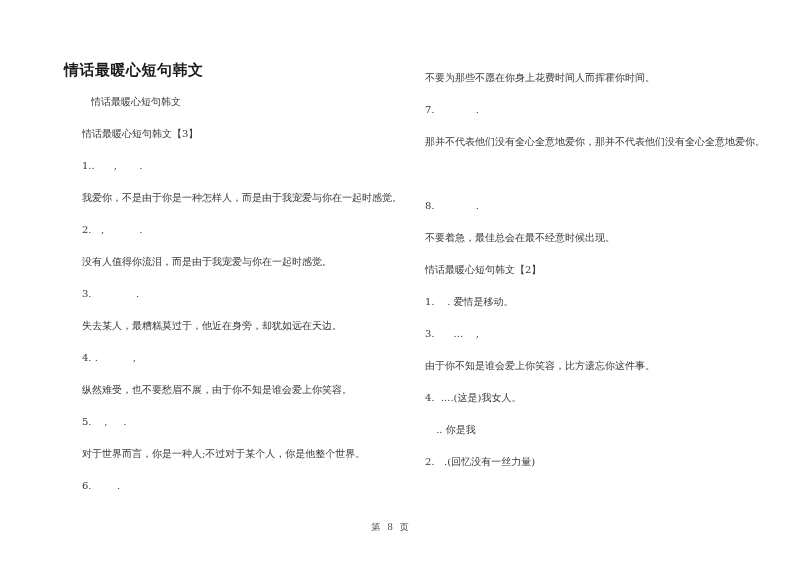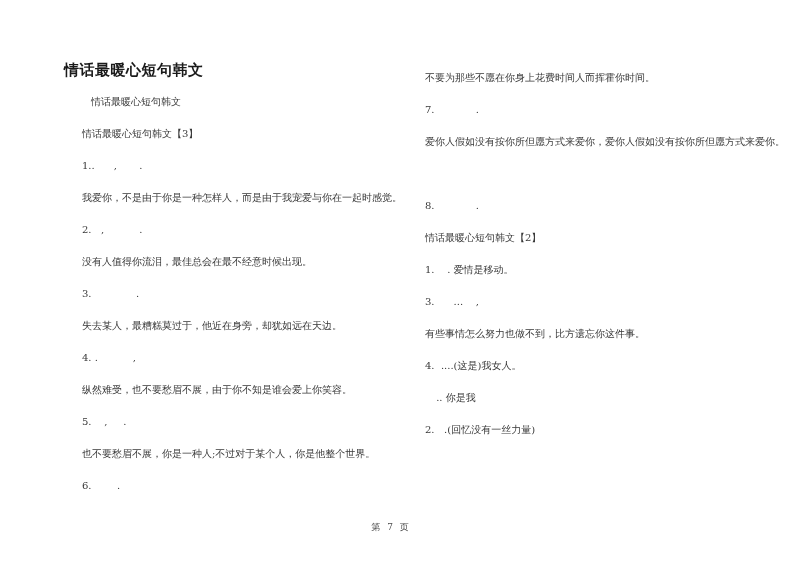--- a/index.html
+++ b/index.html
@@ -71,38 +71,39 @@
 </head>
 <body>
 
 <div id="left-col" class="column">
     <p class="line title">情话最暖心短句韩文</p>
     <p class="line subtitle">情话最暖心短句韩文</p>
     <p class="line heading">情话最暖心短句韩文【3】</p>
     <p class="line body">1..      ,       .</p>
     <p class="line body">我爱你，不是由于你是一种怎样人，而是由于我宠爱与你在一起时感觉。</p>
     <p class="line body">2.   ,           .</p>
-    <p class="line body">没有人值得你流泪，最佳总会在最不经意时候出现。</p>
+    <p class="line body">没有人值得你流泪，而是由于我宠爱与你在一起时感觉。</p>
     <p class="line body">3.              .</p>
     <p class="line body">失去某人，最糟糕莫过于，他近在身旁，却犹如远在天边。</p>
     <p class="line body">4. .           ,</p>
     <p class="line body">纵然难受，也不要愁眉不展，由于你不知是谁会爱上你笑容。</p>
     <p class="line body">5.    ,     .</p>
-    <p class="line body">也不要愁眉不展，你是一种人;不过对于某个人，你是他整个世界。</p>
+    <p class="line body">对于世界而言，你是一种人;不过对于某个人，你是他整个世界。</p>
     <p class="line body">6.        .</p>
   </div>
 
 <div id="right-col" class="column">
     <p class="line plain">不要为那些不愿在你身上花费时间人而挥霍你时间。</p>
     <p class="line plain">7.             .</p>
-    <p class="line plain">爱你人假如没有按你所但愿方式来爱你，爱你人假如没有按你所但愿方式来爱你。</p>
+    <p class="line plain">那并不代表他们没有全心全意地爱你，那并不代表他们没有全心全意地爱你。</p>
     <p class="line plain"></p>
     <p class="line plain">8.             .</p>
+    <p class="line plain">不要着急，最佳总会在最不经意时候出现。</p>
     <p class="line plain">情话最暖心短句韩文【2】</p>
     <p class="line plain">1.    . 爱情是移动。</p>
     <p class="line plain">3.      ...    ,</p>
-    <p class="line plain">有些事情怎么努力也做不到，比方遗忘你这件事。</p>
+    <p class="line plain">由于你不知是谁会爱上你笑容，比方遗忘你这件事。</p>
     <p class="line plain">4.  ....(这是)我女人。</p>
     <p class="line indent"> .. 你是我</p>
     <p class="line plain">2.   .(回忆没有一丝力量)</p>
   </div>
 
-<div id="footer">第 7 页</div>
+<div id="footer">第 8 页</div>
 
 </body></html>

